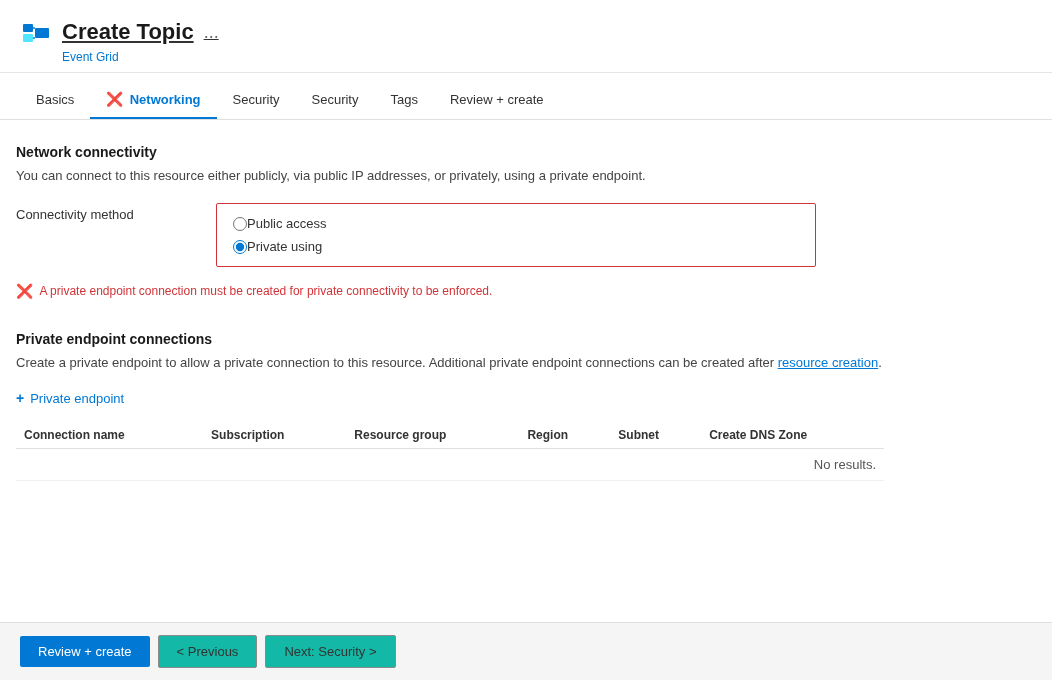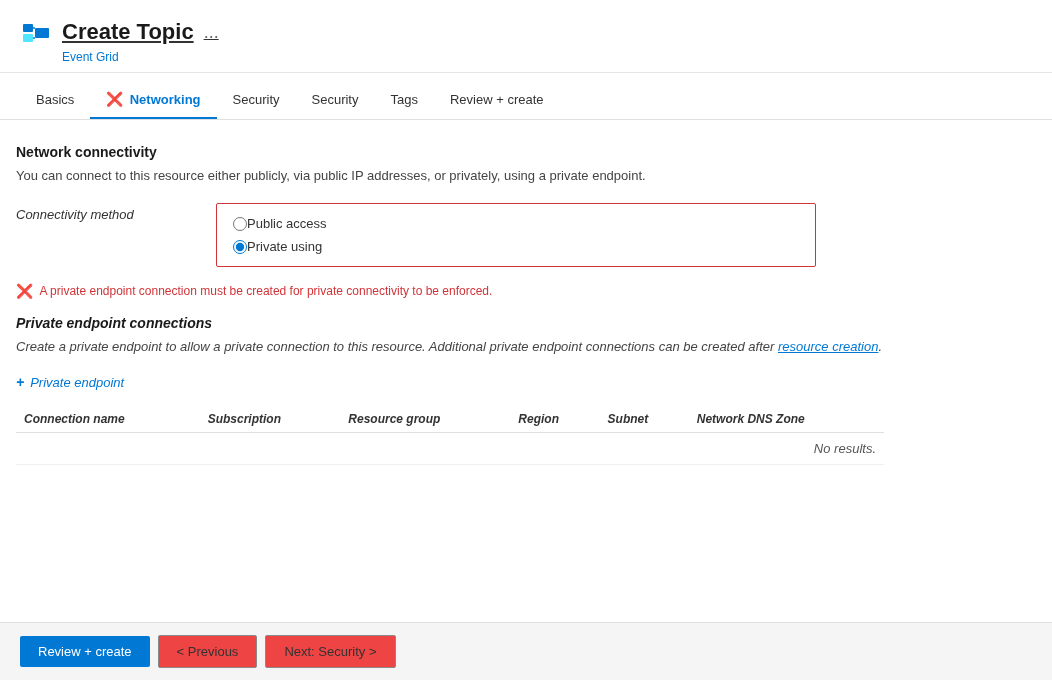--- a/index.html
+++ b/index.html
@@ -17,42 +17,42 @@
     .tab { padding: 10px 16px; font-size: 13px; cursor: pointer; color: #333; border-bottom: 2px solid transparent; white-space: nowrap; display: flex; align-items: center; gap: 6px; justify-content: flex-end; }
     .tab.active { color: #0078d4; border-bottom: 2px solid #0078d4; font-weight: 600; }
     .tab-error-icon { color: #d13438; font-size: 14px; }
 
     .content { padding: 24px 16px; max-width: 900px; }
 
     .section-title { font-size: 14px; font-weight: 600; margin-bottom: 8px; color: #1a1a1a; }
     .section-desc { font-size: 13px; color: #444; margin-bottom: 20px; }
 
     .field-row { display: flex; align-items: flex-start; margin-bottom: 16px; }
-    .field-label { width: 200px; font-size: 13px; color: #333; padding-top: 4px; font-style: italic; }
+    .field-label { width: 200px; font-size: 13px; color: #333; padding-top: 4px; }
 
     .connectivity-box { border: 1px solid #d13438; padding: 12px 16px; border-radius: 2px; min-width: 600px; }
     .radio-option { display: flex; align-items: center; gap: 0; margin-bottom: 8px; }
     .radio-option:last-child { margin-bottom: 0; }
     .radio-input { width: 14px; height: 14px; cursor: pointer; accent-color: #0078d4; }
 
     .error-msg { display: flex; align-items: center; gap: 6px; color: #d13438; font-size: 12px; margin-top: 8px; }
     .error-circle { color: #d13438; font-size: 14px; }
 
-    .private-section { margin-top: 16px; font-style: italic; }
+    .private-section { margin-top: 32px; }
     .add-endpoint { display: flex; align-items: center; gap: 6px; color: #0078d4; cursor: pointer; font-size: 13px; margin-bottom: 16px; }
     .plus-icon { font-size: 14px; font-weight: bold; }
 
     .table { width: 100%; border-collapse: collapse; }
     .table th { text-align: left; font-size: 12px; font-weight: 600; color: #333; padding: 6px 8px; border-bottom: 1px solid #e0e0e0; }
     .table td { padding: 8px 8px; font-size: 13px; color: #555; border-bottom: 1px solid #f0f0f0; }
     .no-results { color: #555; font-size: 13px; text-align: right; }
 
     .footer { position: fixed; bottom: 0; left: 0; right: 0; background: #f5f5f5; border-top: 1px solid #e0e0e0; padding: 12px 20px; display: flex; gap: 8px; align-items: center; }
     .btn-primary { background: #0078d4; color: #fff; border: none; padding: 8px 18px; font-size: 13px; cursor: pointer; border-radius: 2px; }
-    .btn-secondary { background: #ef4444; color: #333; border: 1px solid #8a8a8a; padding: 8px 18px; font-size: 13px; cursor: pointer; border-radius: 2px; }
+    .btn-secondary { background: #14b8a6; color: #333; border: 1px solid #8a8a8a; padding: 8px 18px; font-size: 13px; cursor: pointer; border-radius: 2px; }
   </style>
 </head>
 <body>
 
 <div class="header">
   <div class="header-top">
     <div class="header-icon">
       <svg viewBox="0 0 28 28" fill="none" xmlns="http://www.w3.org/2000/svg">
         <rect x="1" y="6" width="10" height="8" rx="1" fill="#0078d4"></rect>
         <rect x="1" y="16" width="10" height="8" rx="1" fill="#50e6ff"></rect>
@@ -124,21 +124,21 @@
     </div>
 
     <table class="table">
       <thead>
         <tr>
           <th>Connection name</th>
           <th>Subscription</th>
           <th>Resource group</th>
           <th>Region</th>
           <th>Subnet</th>
-          <th>Network DNS Zone</th>
+          <th>Create DNS Zone</th>
         </tr>
       </thead>
       <tbody>
         <tr>
           <td colspan="6" class="no-results">No results.</td>
         </tr>
       </tbody>
     </table>
   </div>
 </div>

